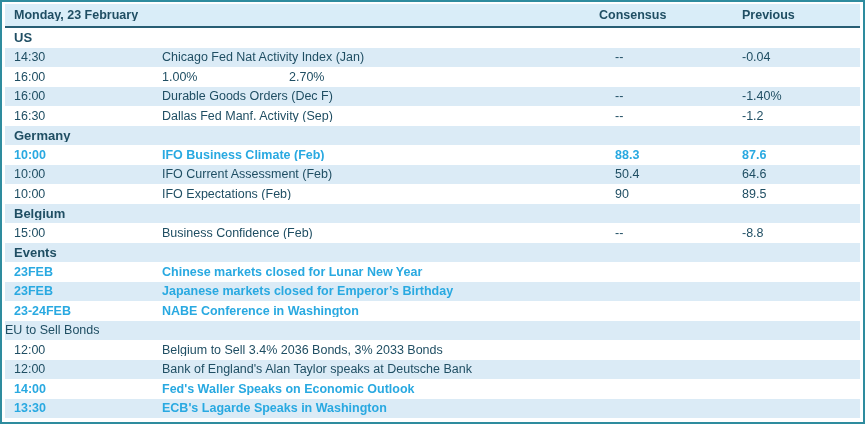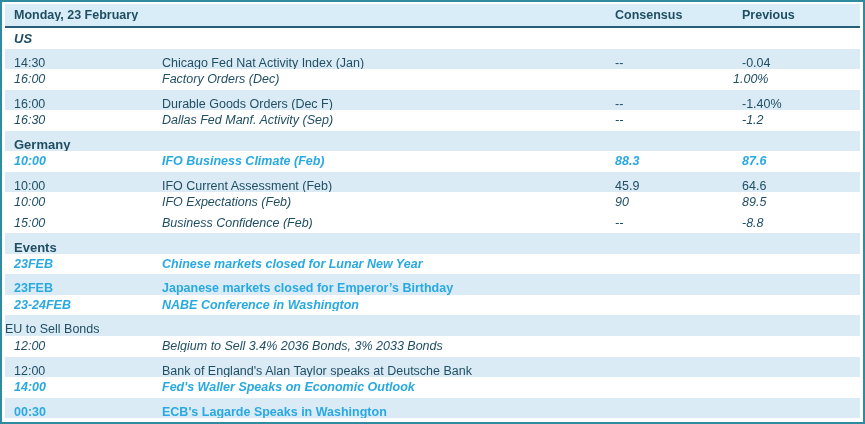--- a/index.html
+++ b/index.html
@@ -15,33 +15,33 @@
   .row{display:flex;align-items:center;min-height:0;}
   .hdr{
     flex:0 0 22px;
     background:var(--hdrbg,#D9EDF8);
     border-bottom:2px solid var(--hdrline,#275E74);
     display:flex;align-items:center;
     font-weight:bold;color:var(--dark,#1F4E63);font-size:13px;
   }
   .body{flex:1;display:flex;flex-direction:column;}
   .body .row{flex:1;}
-  .row.stripe{background:var(--stripe,#DBEBF6);align-items:flex-end;}
-  .row.plain{background:#ffffff;font-style:italic;}
+  .row.stripe{background:var(--stripe,#DBEBF6);}
+  .row.plain{background:#ffffff;}
   .cell{
     box-sizing:border-box;white-space:nowrap;overflow:hidden;
     color:var(--dark,#1F4E63);font-size:12.5px;line-height:1;
   }
   .c-time{flex:0 0 157px;padding-left:9px;}
   .c-event{flex:1 1 auto;}
   .c-cons{flex:0 0 127px;}
   .c-prev{flex:0 0 118px;}
   .h-title{flex:1 1 auto;padding-left:9px;}
   .h-cons{flex:0 0 127px;}
-  .h-prev{flex:0 0 118px;}
+  .h-prev{flex:0 0 118px;margin-left:16px;}
   .section .section-label{font-weight:bold;padding-left:9px;font-size:13px;}
   .row.hl .cell{color:var(--hl,#29A9E1);font-weight:bold;}
 </style>
 </head>
 <body>
 
 <div class="calendar">
   <div class="row hdr">
     <div class="cell h-title">Monday, 23 February</div>
     <div class="cell h-cons" style="font-weight:bold;">Consensus</div>
@@ -52,22 +52,22 @@
         <div class="cell section-label c-event">US</div>
       </div>
       <div class="row stripe">
         <div class="cell c-time">14:30</div>
         <div class="cell c-event">Chicago Fed Nat Activity Index (Jan)</div>
         <div class="cell c-cons">--</div>
         <div class="cell c-prev">-0.04</div>
       </div>
       <div class="row plain">
         <div class="cell c-time">16:00</div>
-        <div class="cell c-event">Factory Orders (Dec)</div>
         <div class="cell c-cons">1.00%</div>
+        <div class="cell c-prev">2.70%</div>
       </div>
       <div class="row stripe">
         <div class="cell c-time">16:00</div>
         <div class="cell c-event">Durable Goods Orders (Dec F)</div>
         <div class="cell c-cons">--</div>
         <div class="cell c-prev">-1.40%</div>
       </div>
       <div class="row plain">
         <div class="cell c-time">16:30</div>
         <div class="cell c-event">Dallas Fed Manf. Activity (Sep)</div>
@@ -79,28 +79,31 @@
       </div>
       <div class="row plain hl">
         <div class="cell c-time">10:00</div>
         <div class="cell c-event">IFO Business Climate (Feb)</div>
         <div class="cell c-cons">88.3</div>
         <div class="cell c-prev">87.6</div>
       </div>
       <div class="row stripe">
         <div class="cell c-time">10:00</div>
         <div class="cell c-event">IFO Current Assessment (Feb)</div>
-        <div class="cell c-cons">45.9</div>
+        <div class="cell c-cons">50.4</div>
         <div class="cell c-prev">64.6</div>
       </div>
       <div class="row plain">
         <div class="cell c-time">10:00</div>
         <div class="cell c-event">IFO Expectations (Feb)</div>
         <div class="cell c-cons">90</div>
         <div class="cell c-prev">89.5</div>
+      </div>
+      <div class="row stripe section">
+        <div class="cell section-label c-event">Belgium</div>
       </div>
       <div class="row plain">
         <div class="cell c-time">15:00</div>
         <div class="cell c-event">Business Confidence (Feb)</div>
         <div class="cell c-cons">--</div>
         <div class="cell c-prev">-8.8</div>
       </div>
       <div class="row stripe section">
         <div class="cell section-label c-event">Events</div>
       </div>
@@ -139,19 +142,19 @@
         <div class="cell c-cons"></div>
         <div class="cell c-prev"></div>
       </div>
       <div class="row plain hl">
         <div class="cell c-time">14:00</div>
         <div class="cell c-event">Fed's Waller Speaks on Economic Outlook</div>
         <div class="cell c-cons"></div>
         <div class="cell c-prev"></div>
       </div>
       <div class="row stripe hl">
-        <div class="cell c-time">00:30</div>
+        <div class="cell c-time">13:30</div>
         <div class="cell c-event">ECB's Lagarde Speaks in Washington</div>
         <div class="cell c-cons"></div>
         <div class="cell c-prev"></div>
       </div>
     </div>
 </div>
 
 </body></html>

